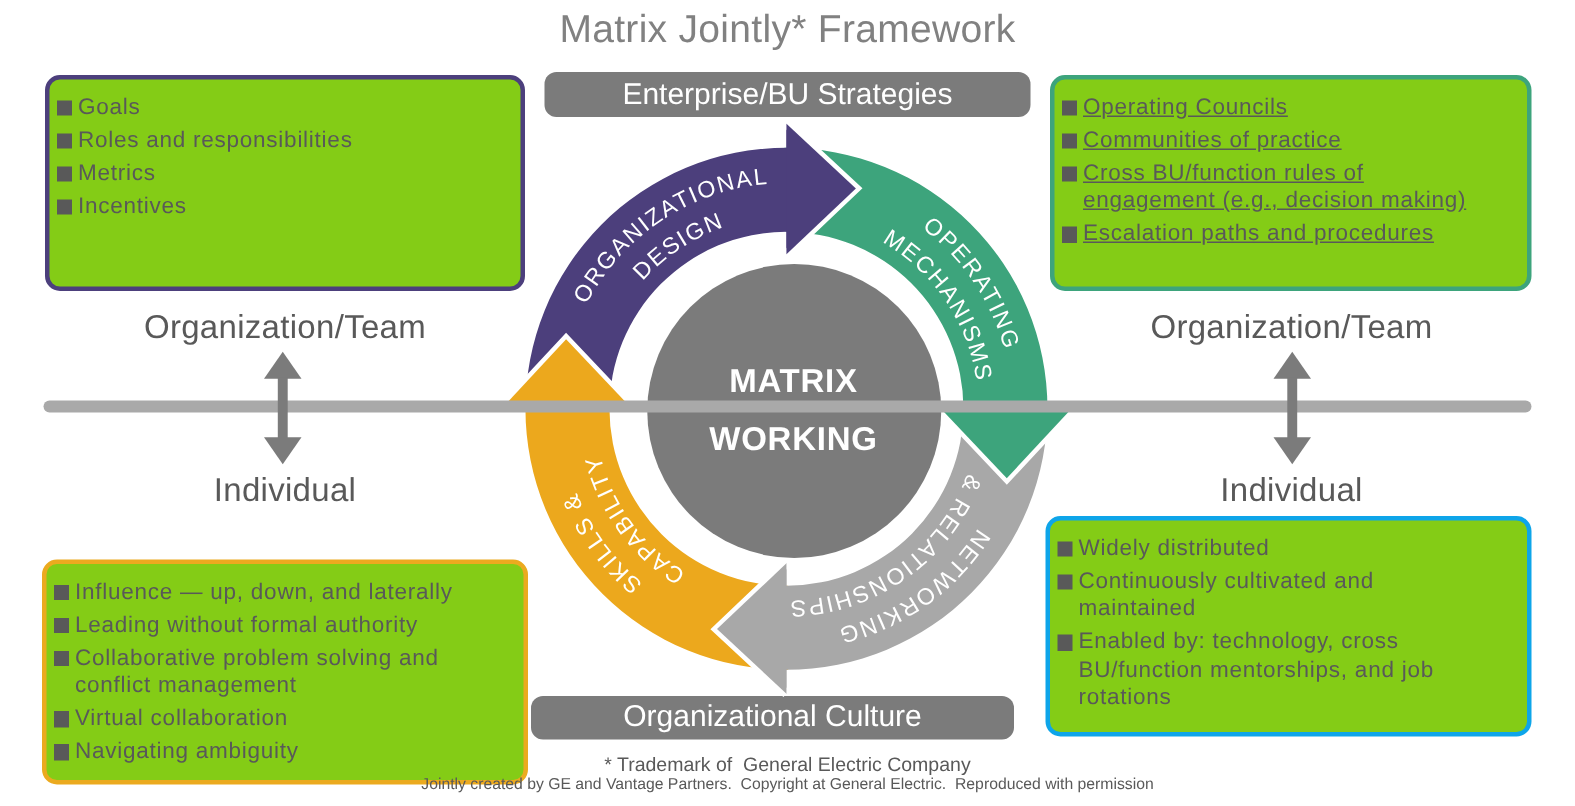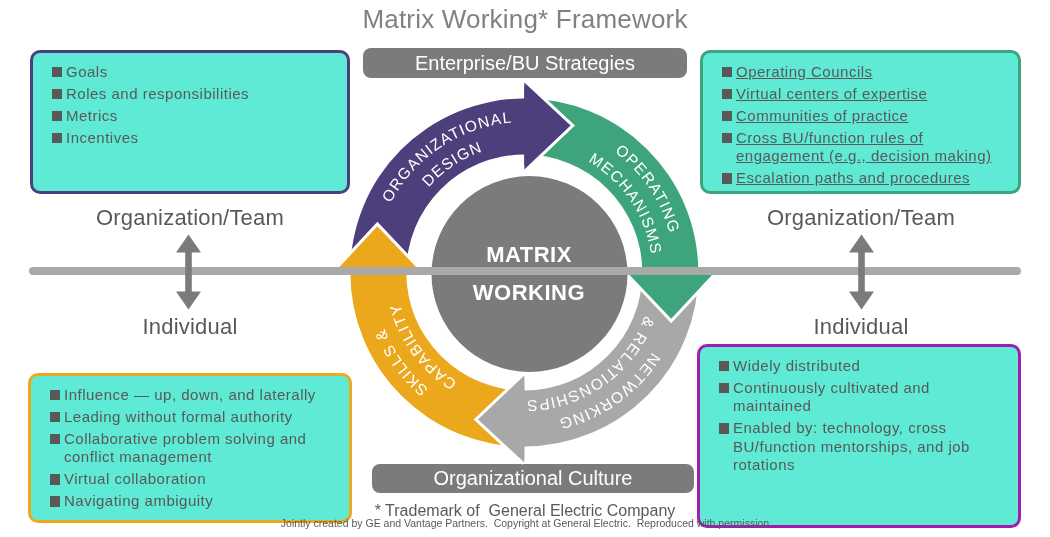--- a/index.html
+++ b/index.html
@@ -3,57 +3,56 @@
 <meta charset="utf-8">
 <style>
   html,body{margin:0;padding:0;}
   body{width:1050px;height:537px;position:relative;background:#fff;
        font-family:"Liberation Sans",sans-serif;overflow:hidden;}
   .abs{position:absolute;}
   .title{left:0;top:4px;width:1050px;text-align:center;font-size:26px;
          color:#818181;letter-spacing:0.2px;}
   .bar{background:#7b7b7b;border-radius:8px;color:#fff;text-align:center;
        font-size:20px;}
-  .box{background:#5eead4;border-radius:10px;box-sizing:border-box;
-       font-size:15px;color:#595959;padding-top:9.5px;padding-left:33px;letter-spacing:0.5px;}
+  .box{background:#84cc16;border-radius:10px;box-sizing:border-box;
+       font-size:15px;color:#595959;padding-top:9.5px;padding-left:19px;letter-spacing:0.5px;}
   .it{position:relative;line-height:18.5px;margin-bottom:3.5px;}
   .sq{position:absolute;left:-14.5px;top:4px;width:10.5px;height:10.5px;background:#595959;}
   .lbl{font-size:22px;color:#595959;text-align:center;letter-spacing:0.2px;}
 </style>
 </head>
 <body>
-<div class="abs title">Matrix Working* Framework</div>
+<div class="abs title">Matrix Jointly* Framework</div>
 
 <div class="abs bar" style="left:363px;top:48px;width:324px;height:30px;line-height:30px;text-align:center;">Enterprise/BU Strategies</div>
-<div class="abs bar" style="left:372px;top:463.5px;width:322px;height:29px;line-height:29px;">Organizational Culture</div>
+<div class="abs bar" style="left:354px;top:463.5px;width:322px;height:29px;line-height:29px;">Organizational Culture</div>
 
 <div class="abs box" style="left:30px;top:50px;width:320px;height:144px;border:3px solid #4C3F7C;">
   <div class="it"><span class="sq"></span>Goals</div>
   <div class="it"><span class="sq"></span>Roles and responsibilities</div>
   <div class="it"><span class="sq"></span>Metrics</div>
   <div class="it"><span class="sq"></span>Incentives</div>
 </div>
 
 <div class="abs box" style="left:700px;top:50px;width:321px;height:144px;border:3px solid #3DA47C;text-decoration:underline;">
   <div class="it"><span class="sq"></span>Operating Councils</div>
-  <div class="it"><span class="sq"></span>Virtual centers of expertise</div>
   <div class="it"><span class="sq"></span>Communities of practice</div>
   <div class="it"><span class="sq"></span>Cross BU/function rules of<br>engagement (e.g., decision making)</div>
   <div class="it"><span class="sq"></span>Escalation paths and procedures</div>
 </div>
 
 <div class="abs box" style="left:28px;top:345px;width:324px;height:150px;border:3px solid #EBAA1F;margin-top:28px;">
   <div class="it"><span class="sq"></span>Influence — up, down, and laterally</div>
   <div class="it"><span class="sq"></span>Leading without formal authority</div>
   <div class="it"><span class="sq"></span>Collaborative problem solving and<br>conflict management</div>
   <div class="it"><span class="sq"></span>Virtual collaboration</div>
   <div class="it"><span class="sq"></span>Navigating ambiguity</div>
 </div>
 
-<div class="abs box" style="left:697px;top:344px;width:324px;height:184px;border:3px solid #a21caf;">
+<div class="abs box" style="left:697px;top:344px;width:324px;height:147px;border:3px solid #0ea5e9;">
   <div class="it"><span class="sq"></span>Widely distributed</div>
   <div class="it"><span class="sq"></span>Continuously cultivated and<br>maintained</div>
   <div class="it"><span class="sq"></span>Enabled by: technology, cross<br>BU/function mentorships, and job<br>rotations</div>
 </div>
 
 <div class="abs lbl" style="left:90px;top:205px;width:200px;">Organization/Team</div>
 <div class="abs lbl" style="left:90px;top:314px;width:200px;">Individual</div>
 <div class="abs lbl" style="left:761px;top:205px;width:200px;">Organization/Team</div>
 <div class="abs lbl" style="left:761px;top:314px;width:200px;">Individual</div>
 
@@ -103,14 +102,14 @@
   <g fill="#7b7b7b">
     <polygon points="188.5,234.5 176,252.5 201,252.5"></polygon>
     <rect x="185.2" y="251.5" width="6.6" height="41"></rect>
     <polygon points="188.5,309.5 176,291.5 201,291.5"></polygon>
     <polygon points="861.5,234.5 849,252.5 874,252.5"></polygon>
     <rect x="858.2" y="251.5" width="6.6" height="41"></rect>
     <polygon points="861.5,309.5 849,291.5 874,291.5"></polygon>
   </g>
 </svg>
 
-<div class="abs" style="left:0;top:501.5px;width:1050px;text-align:center;font-size:16px;color:#595959;">* Trademark of&nbsp; General Electric Company</div>
+<div class="abs" style="left:0;top:501.5px;width:1050px;text-align:center;font-size:13px;color:#595959;">* Trademark of&nbsp; General Electric Company</div>
 <div class="abs" style="left:0;top:517px;width:1050px;text-align:center;font-size:10.5px;color:#595959;">Jointly created by GE and Vantage Partners.&nbsp; Copyright at General Electric.&nbsp; Reproduced with permission</div>
 
 </body></html>

